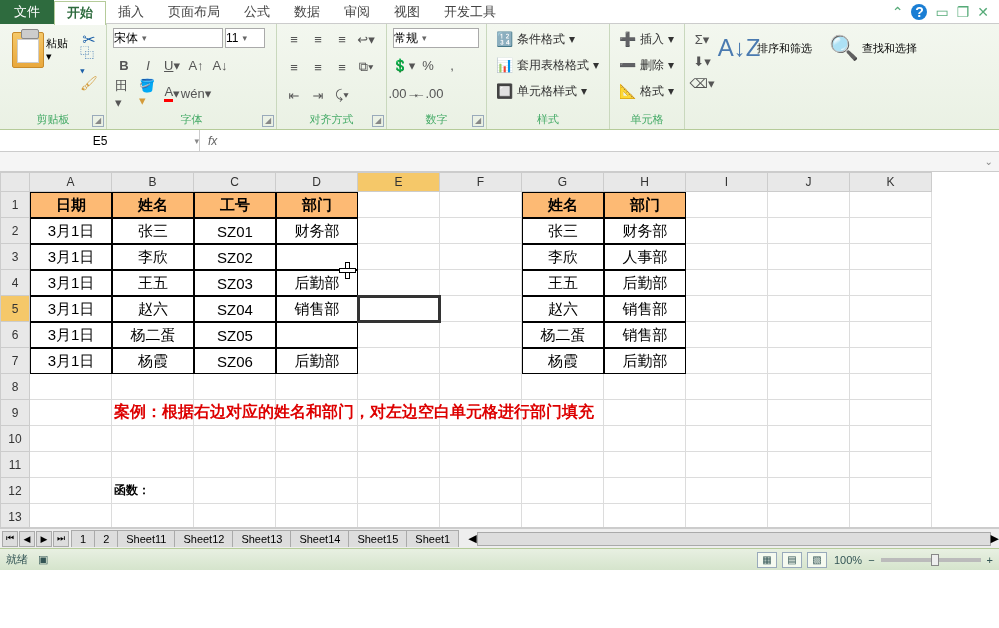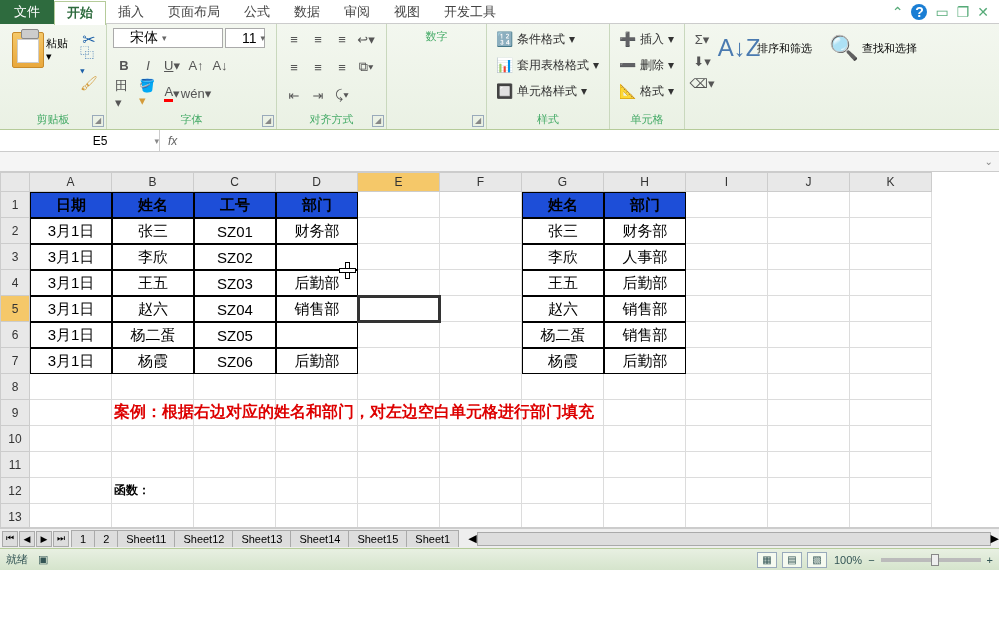--- a/index.html
+++ b/index.html
@@ -18,45 +18,45 @@
   .ribbon { background: linear-gradient(#f3f7ef,#eaf1e4); height:106px; display:flex; border-bottom:1px solid #b5cb99; }
   .group { border-right:1px solid #c9d8bd; display:flex; flex-direction:column; justify-content:space-between; padding:4px 6px 0 6px; position:relative;}
   .group-label { text-align:center; font-size:11px; color:#4a6; padding:1px 0 2px; }
   .group-inner { flex:1; display:flex; align-items:flex-start; gap:4px;}
   .dialoglaunch { position:absolute; right:2px; bottom:2px; width:12px; height:12px; border:1px solid #9ab; font-size:8px; text-align:center; line-height:10px; color:#888; cursor:pointer;}
 
   .bigbtn { display:flex; flex-direction:row; align-items:center; gap:2px; padding:4px 6px; cursor:pointer; }
   .bigbtn .icon { width:32px; height:32px; display:flex; align-items:center; justify-content:center; font-size:24px;}
   .bigbtn .lbl { font-size:11px; text-align:left; line-height:13px; }
   .smallbtn { width:20px; height:20px; display:inline-flex; align-items:center; justify-content:center; cursor:pointer; border:1px solid transparent; margin:1px; font-size:13px; color:#555;}
-  .dropdown { border:1px solid #aaa; background:#fff; height:20px; display:flex; align-items:center; padding:0 2px 0 16px; font-size:14px; }
+  .dropdown { border:1px solid #aaa; background:#fff; height:20px; display:flex; align-items:center; padding:0 2px 0 0; font-size:12px; }
   .dd-arrow::after { content:"▾"; font-size:9px; margin-left:4px; color:#666; }
   .row { display:flex; align-items:center; gap:2px; margin-bottom:2px;}
   .col { display:flex; flex-direction:column; }
   .mini-item { display:flex; align-items:center; gap:4px; height:22px; padding:0 4px; cursor:pointer; font-size:12px; color:#333; white-space:nowrap;}
   .mini-item .icon { width:16px; height:16px; display:inline-flex;align-items:center;justify-content:center;font-size:14px;}
 
   
   .namebox-row { display:flex; height:22px; border-bottom:1px solid #ccc; align-items:center; }
-  .namebox { width:160px; border-right:1px solid #ccc; display:flex; align-items:center; padding-left:70px; height:22px;}
+  .namebox { width:200px; border-right:1px solid #ccc; display:flex; align-items:center; padding-left:70px; height:22px;}
   .namebox input { border:none; width:60px; font-size:12px; outline:none; text-align:center;}
   .fx { padding:0 8px; font-style:italic; color:#666; cursor:pointer;}
   .formula-input { flex:1; border:none; outline:none; height:20px; font-size:12px; padding-left:4px;}
   .expand-bar { height:20px; border-bottom:1px solid #ccc; background:#f5f5f5; display:flex; justify-content:flex-end; align-items:center; padding-right:6px; color:#888; font-size:10px; cursor:pointer;}
 
   
   .sheet-area { position:relative; height:356px; overflow:hidden; background:#fff; border-bottom:1px solid #ccc;}
   .grid { display:grid; grid-template-columns: 30px repeat(11, 82px); }
   .corner { background:#e8e8e8; border:1px solid #ccc; height:20px;}
   .colhdr { background:#e8e8e8; border:1px solid #ccc; border-left:none; height:20px; text-align:center; font-size:12px; display:flex; align-items:center; justify-content:center; cursor:pointer; color:#333;}
   .colhdr.sel { background:#f5c869; }
   .rowhdr { background:#e8e8e8; border:1px solid #ccc; border-top:none; height:26px; text-align:center; font-size:12px; display:flex;align-items:center;justify-content:center; cursor:pointer; color:#333;}
   .rowhdr.sel { background:#f5c869;}
   .cell { border-right:1px solid #dcdcdc; border-bottom:1px solid #dcdcdc; height:26px; display:flex; align-items:center; justify-content:center; font-size:15px; padding:0 2px; position:relative; cursor:cell;}
-  .hdr-cell { background:#1d4ed8; font-weight:bold; border:1px solid #000 !important;}
+  .hdr-cell { background:#fdba74; font-weight:bold; border:1px solid #000 !important;}
   .data-cell { border:1px solid #000 !important; }
   .selected-cell { outline:3px solid #333; outline-offset:-2px; z-index:2; }
   .cursor-plus { position:absolute; width:16px; height:16px; pointer-events:none;}
   .cursor-plus::before, .cursor-plus::after { content:""; position:absolute; background:#fff; border:1px solid #000; }
   .cursor-plus::before { left:6px; top:0; width:3px; height:15px;}
   .cursor-plus::after { top:6px; left:0; height:3px; width:15px;}
 
   
   .sheettabs { display:flex; align-items:center; height:20px; background:#eee; border-top:1px solid #ccc; font-size:11px;}
   .navbtns { display:flex; gap:1px; padding:0 2px;}
@@ -171,20 +171,34 @@
         <span class="smallbtn">⇤</span>
         <span class="smallbtn">⇥</span>
         <span class="smallbtn">⤹▾</span>
       </div>
     </div>
     <div class="group-label">对齐方式</div>
     <div class="dialoglaunch">◢</div>
   </div>
 
   <div class="group" style="min-width:100px;">
+    <div class="col group-inner" style="flex-direction:column;">
+      <div class="row">
+          <div class="dropdown dd-arrow" style="width:86px;">常规</div>
+        </div>
+      <div class="row">
+        <span class="smallbtn">💲▾</span>
+        <span class="smallbtn">%</span>
+        <span class="smallbtn">,</span>
+      </div>
+      <div class="row">
+        <span class="smallbtn">.00→</span>
+        <span class="smallbtn">←.00</span>
+      </div>
+    </div>
     <div class="group-label">数字</div>
     <div class="dialoglaunch">◢</div>
   </div>
 
   <div class="group">
     <div class="col group-inner" style="flex-direction:column;">
       <div class="mini-item"><span class="icon">🔢</span><span>条件格式</span> ▾</div>
       <div class="mini-item"><span class="icon">📊</span><span>套用表格格式</span> ▾</div>
       <div class="mini-item"><span class="icon">🔲</span><span>单元格样式</span> ▾</div>
     </div>

